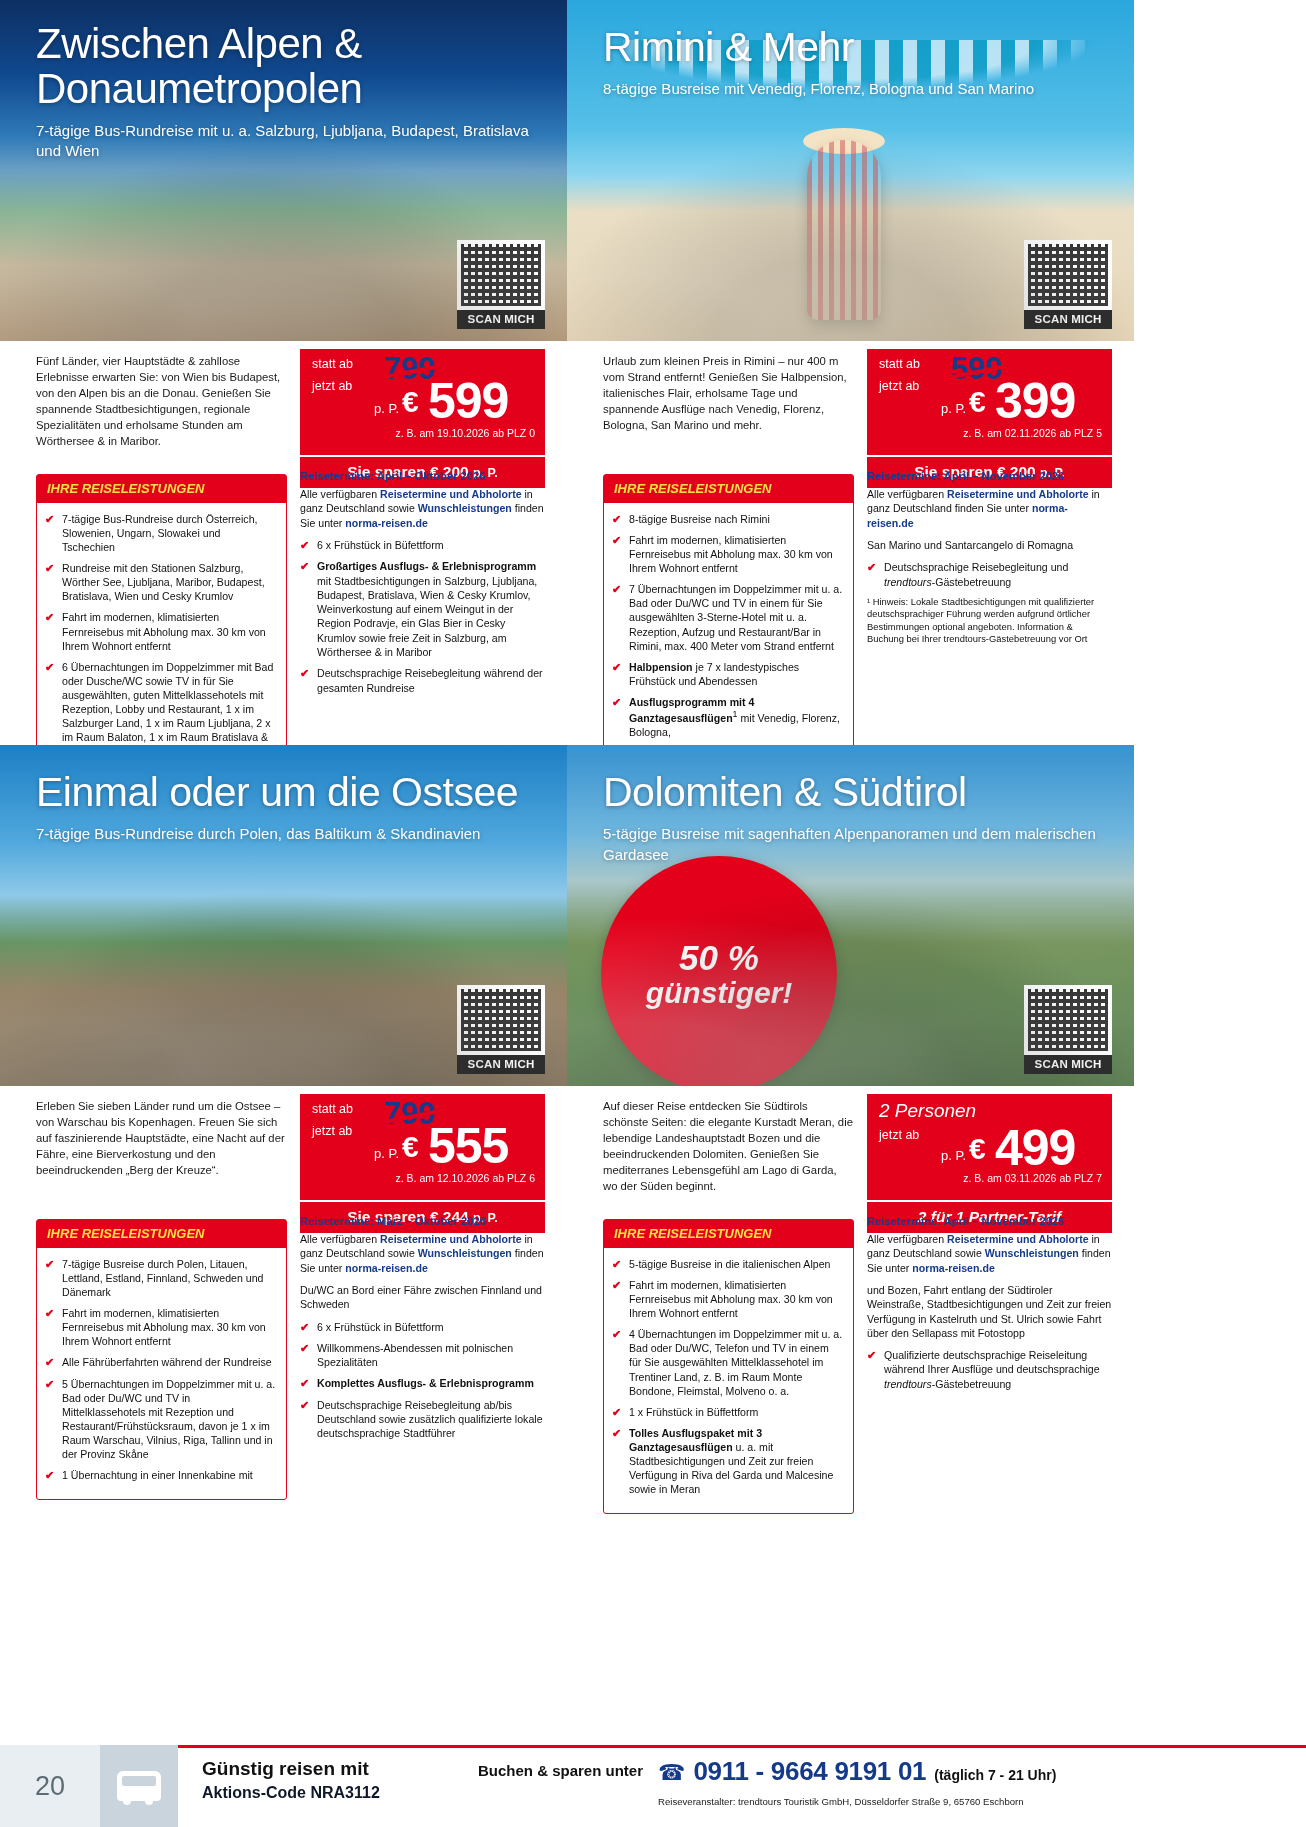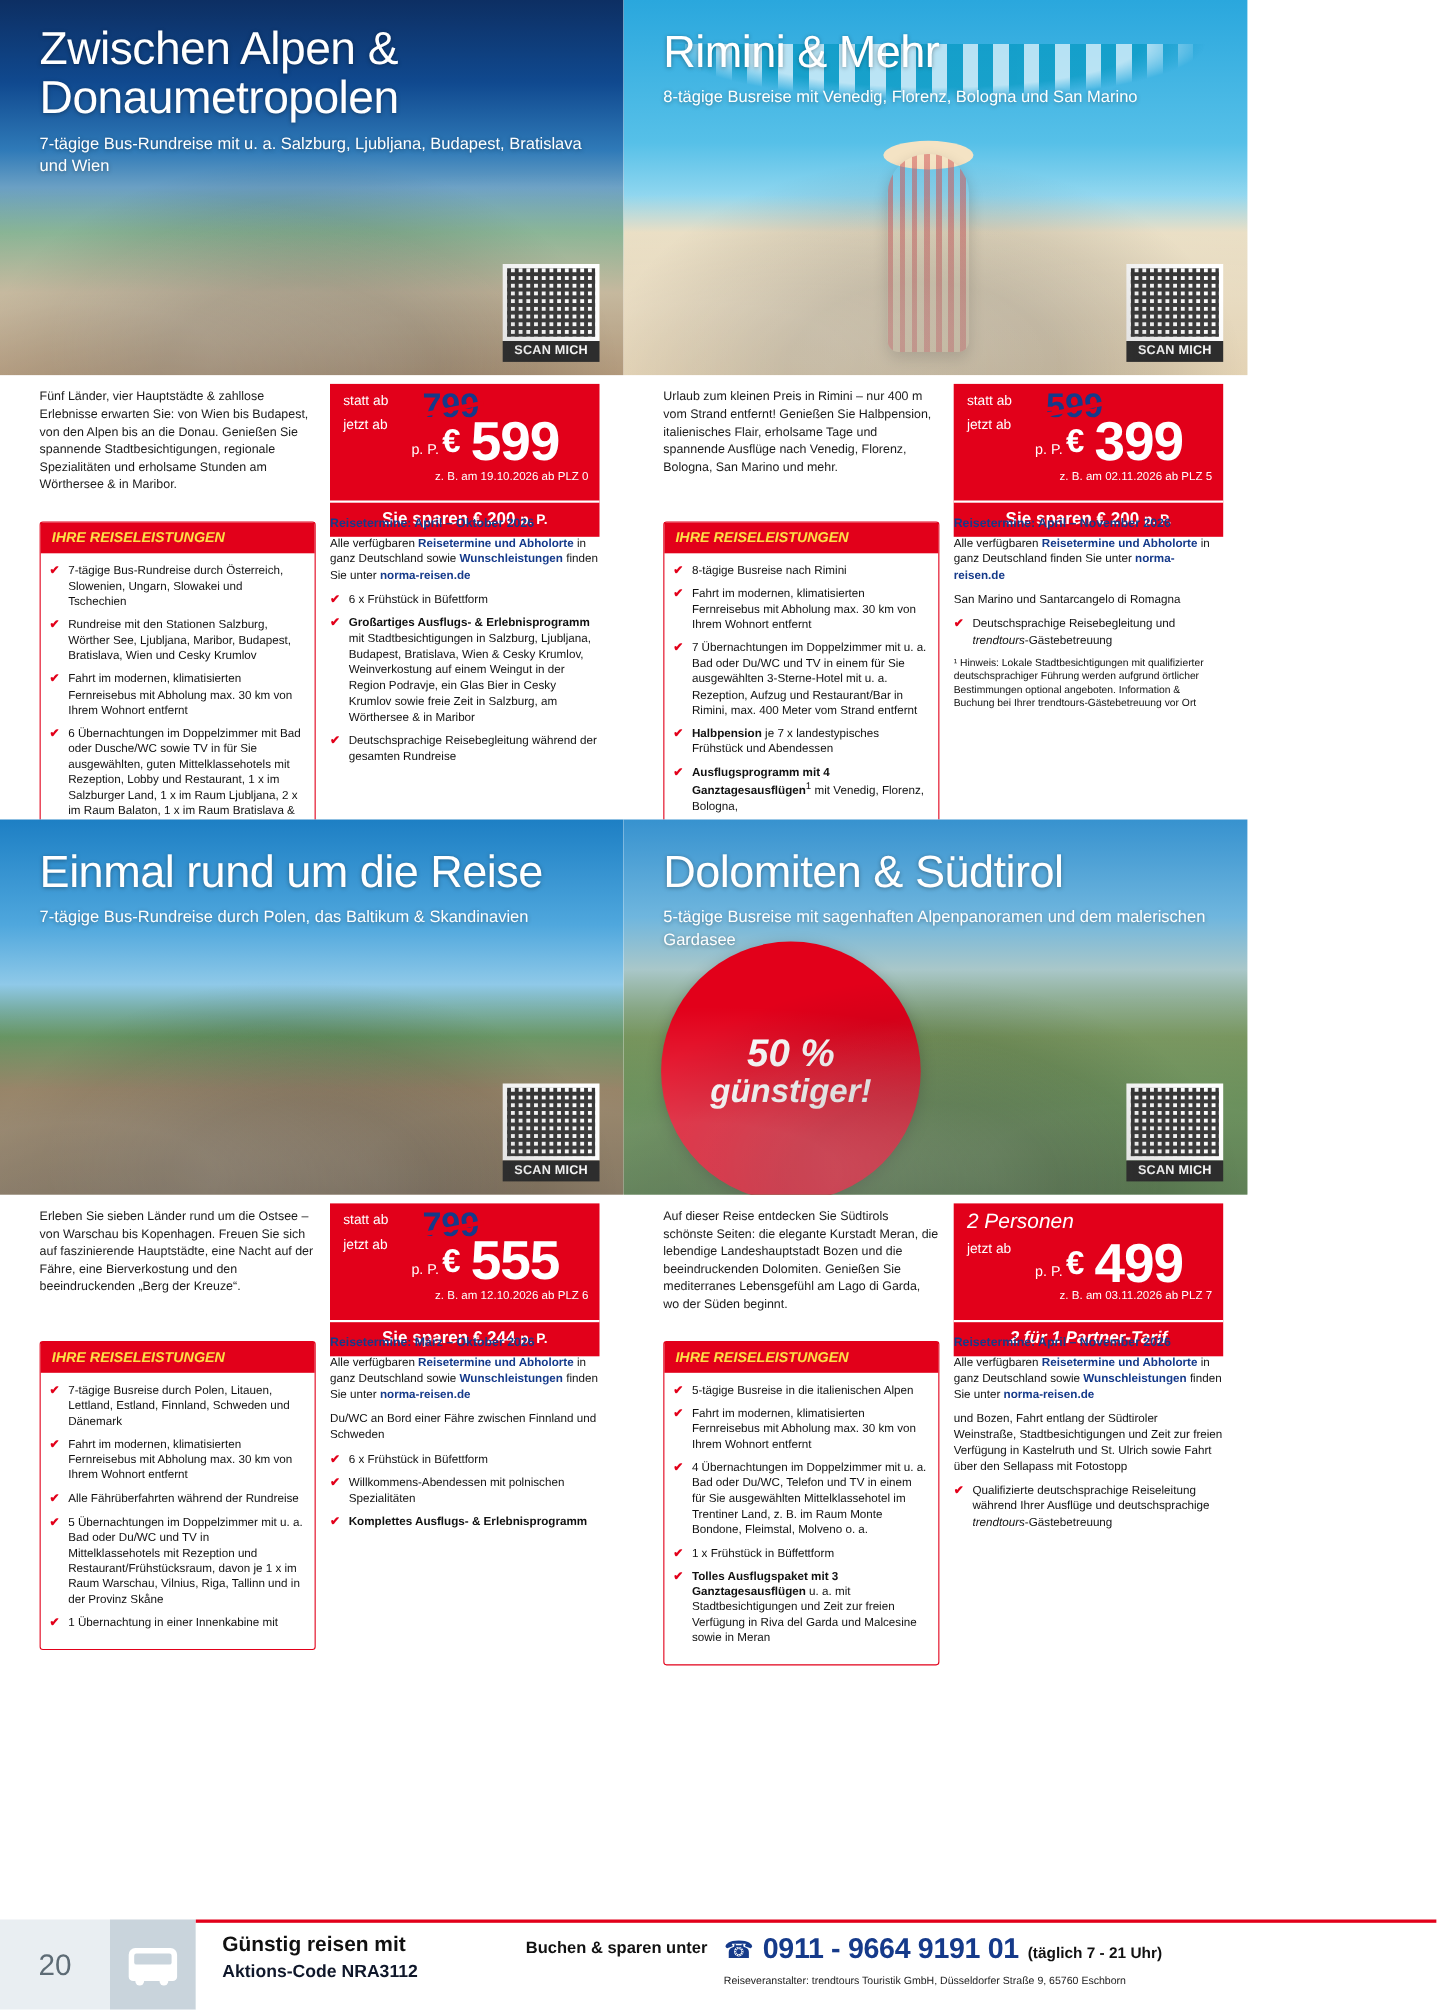--- a/index.html
+++ b/index.html
@@ -335,21 +335,21 @@
             <li>Deutschsprachige Reisebegleitung und <i>trendtours</i>-Gästebetreuung</li>
           </ul>
           <div class="foot">¹ Hinweis: Lokale Stadtbesichtigungen mit qualifizierter deutschsprachiger Führung werden aufgrund örtlicher Bestimmungen optional angeboten. Information &amp; Buchung bei Ihrer trendtours-Gästebetreuung vor Ort</div>
         </div>
       </div>
     </div>
 
     <div class="offer o3">
       <div class="hero hero-ostsee">
         <div class="hero-head">
-          <h2>Einmal rund um die Reise</h2>
+          <h2>Einmal oder um die Ostsee</h2>
           <div class="sub">7-tägige Bus-Rundreise durch Polen, das Baltikum &amp; Skandinavien</div>
         </div>
         <div class="qr">
           <div class="code">
               <div class="m"></div>
             </div>
           <div class="label">SCAN MICH</div>
         </div>
       </div>
       <div class="body" style="height:404px">
@@ -385,20 +385,21 @@
         <div class="rcol" style="top:128px;">
           <div class="dates">Reisetermine: März – Oktober 2026</div>
           <p>
             <span>Alle verfügbaren </span><span class="blue">Reisetermine und Abholorte</span><span> in ganz Deutschland sowie </span><span class="blue">Wunschleistungen</span><span> finden Sie unter </span><span class="blue">norma-reisen.de</span>
           </p>
           <p>Du/WC an Bord einer Fähre zwischen Finnland und Schweden</p>
           <ul>
             <li>6 x Frühstück in Büfettform</li>
             <li>Willkommens-Abendessen mit polnischen Spezialitäten</li>
             <li><b>Komplettes Ausflugs- &amp; Erlebnisprogramm</b></li>
+            <li>Deutschsprachige Reisebegleitung ab/bis Deutschland sowie zusätzlich qualifizierte lokale deutschsprachige Stadtführer</li>
           </ul>
         </div>
       </div>
     </div>
 
     <div class="offer o4">
       <div class="hero hero-dolo">
         <div class="hero-head">
           <h2>Dolomiten &amp; Südtirol</h2>
           <div class="sub">5-tägige Busreise mit sagenhaften Alpenpanoramen und dem malerischen Gardasee</div>

